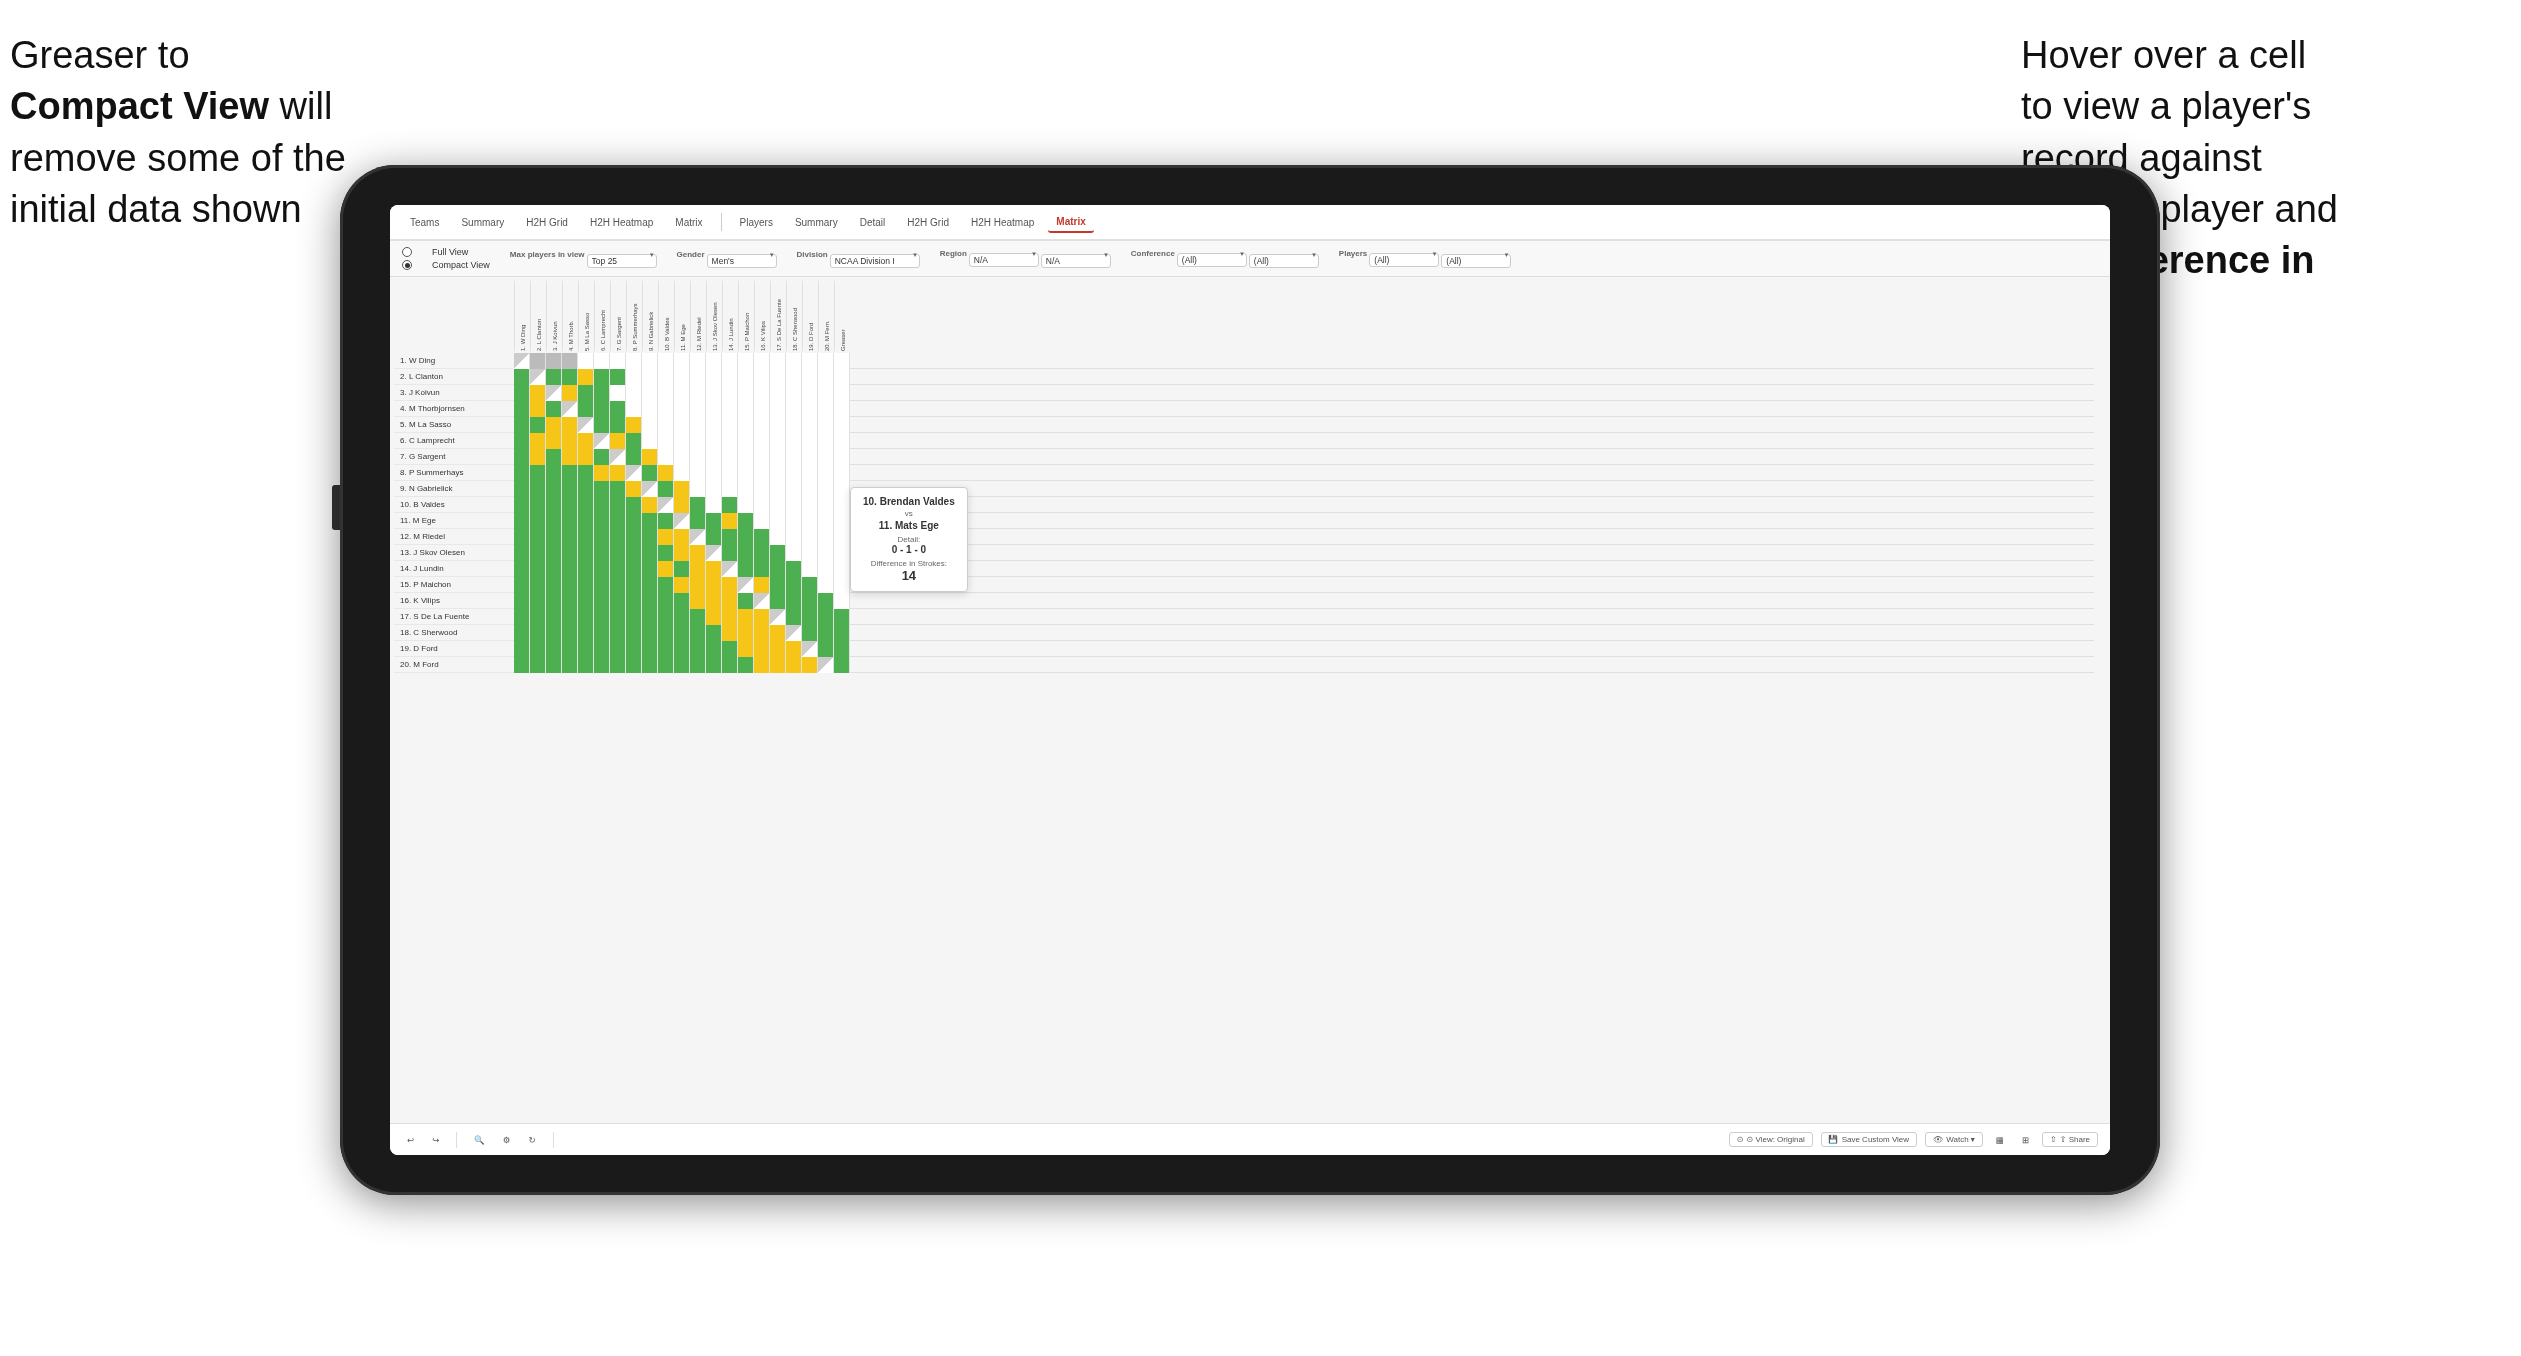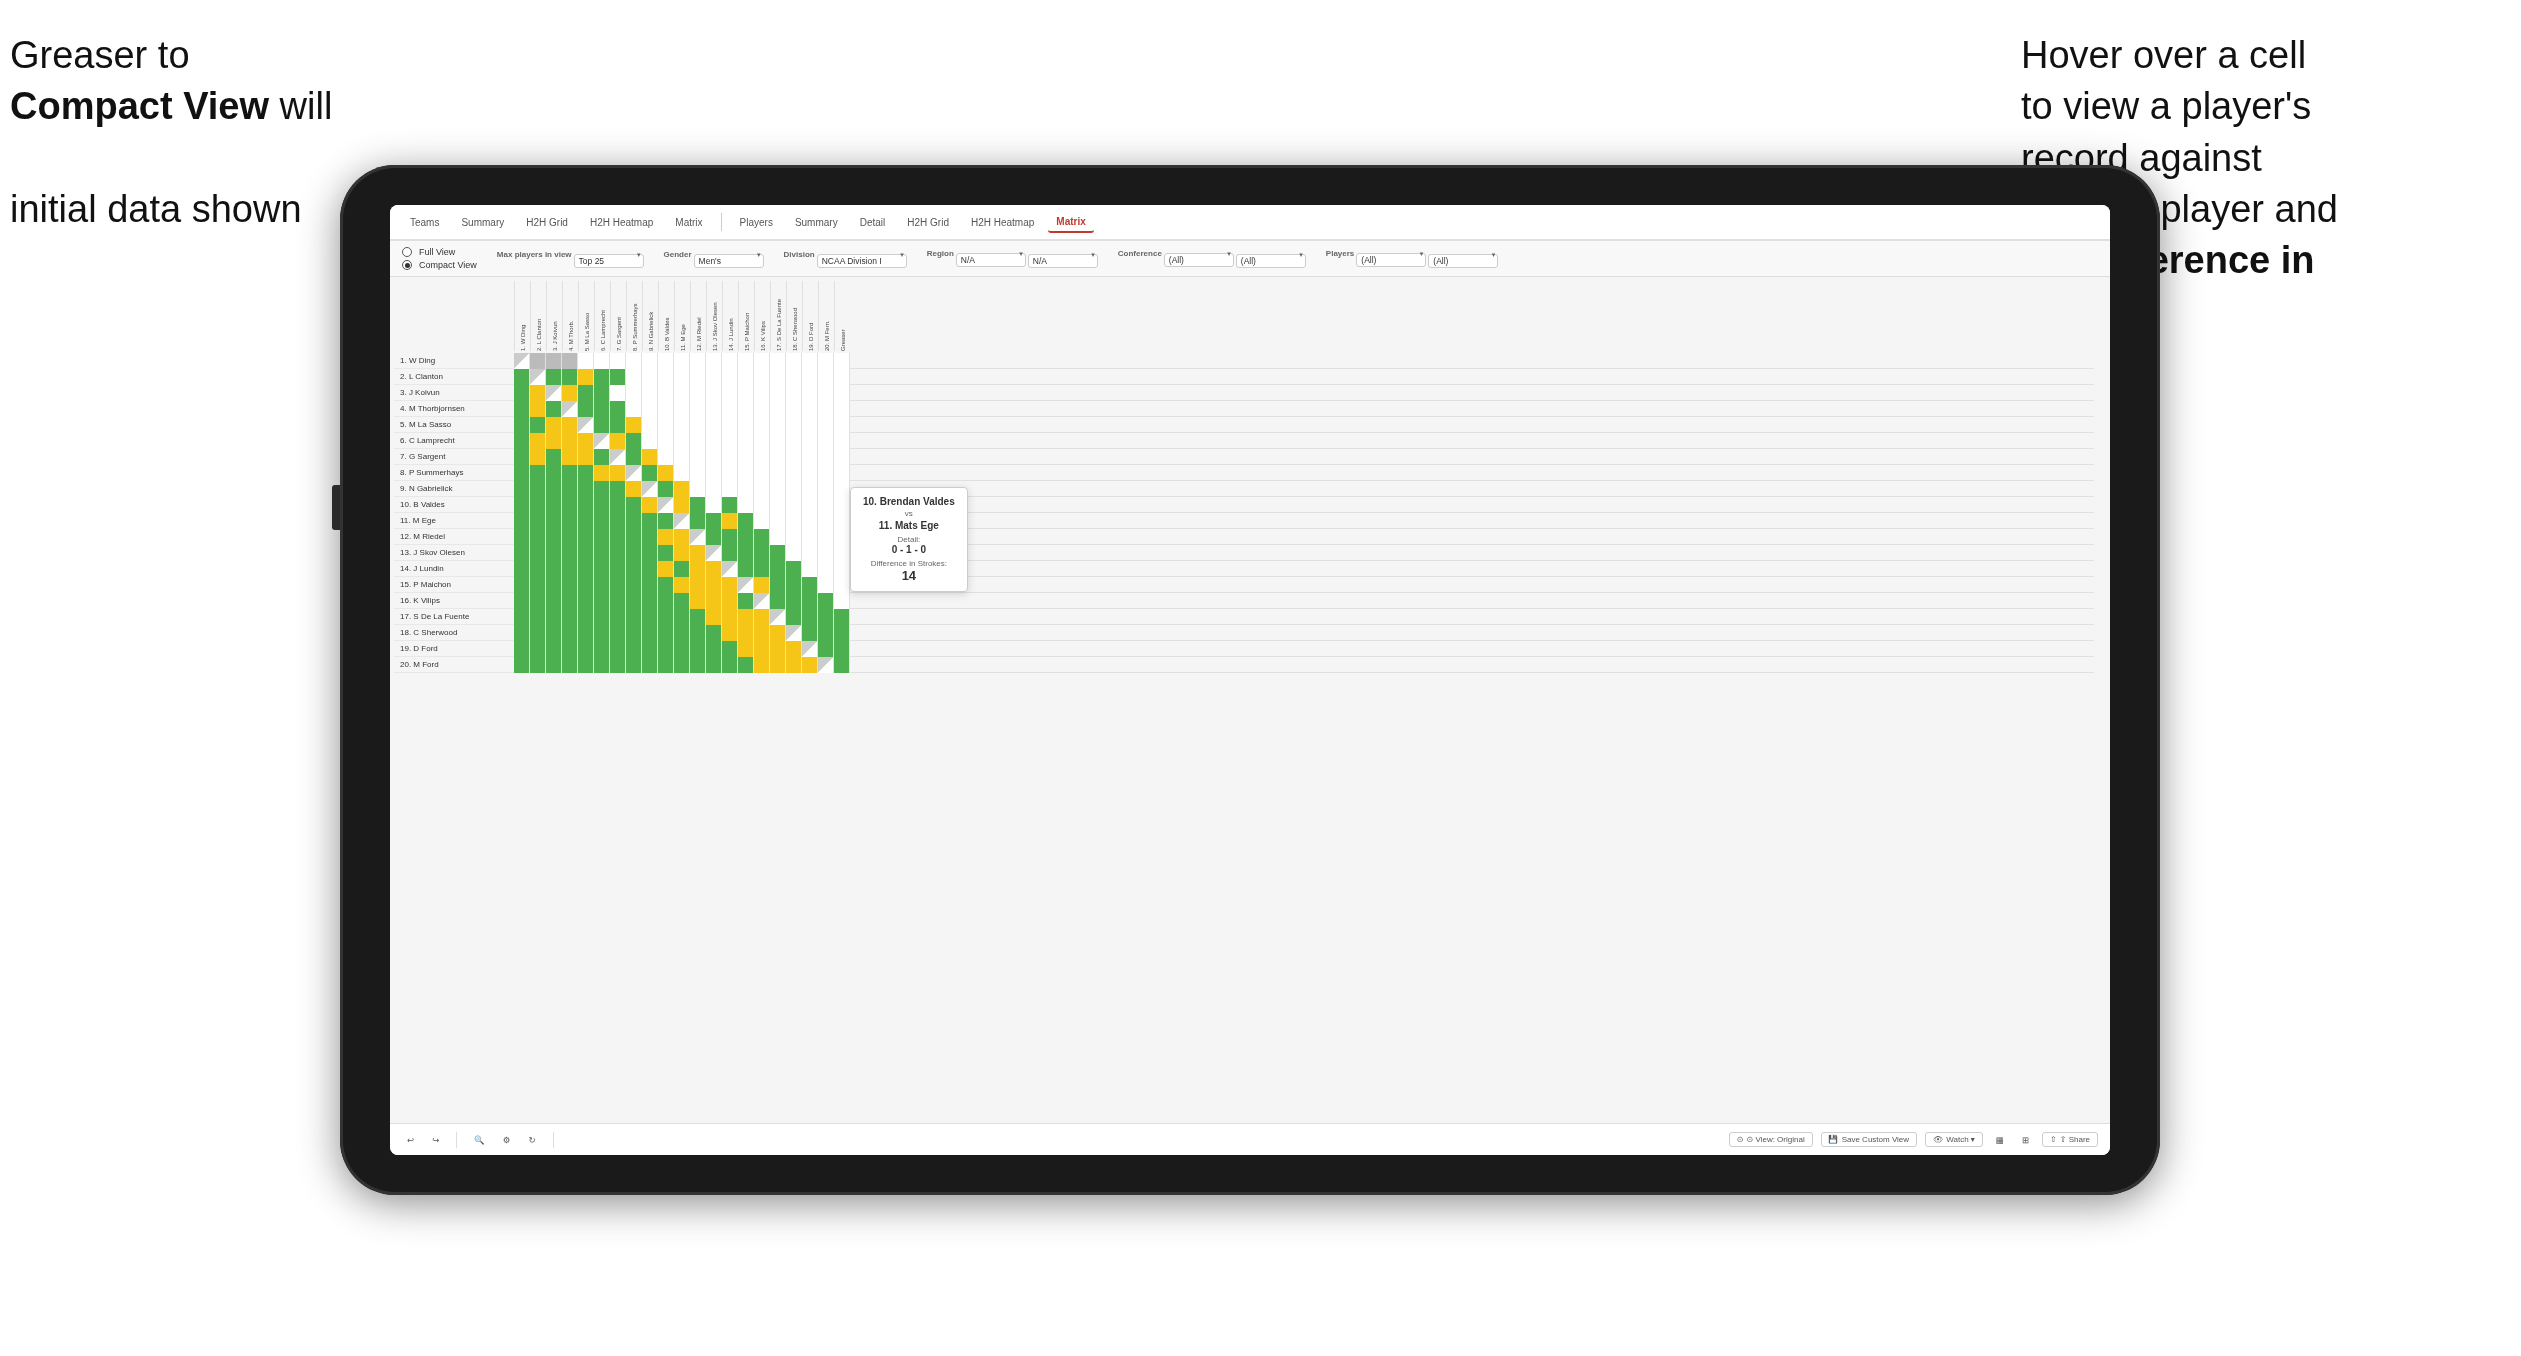--- a/index.html
+++ b/index.html
@@ -160,21 +160,21 @@
     }
 
     .radio-group {
       display: flex;
       flex-direction: column;
       gap: 3px;
     }
     .radio-item {
       display: flex;
       align-items: center;
-      gap: 7px;
+      gap: 20px;
       font-size: 9px;
       color: #333;
       cursor: pointer;
     }
     .radio-circle {
       width: 10px;
       height: 10px;
       border-radius: 50%;
       border: 1.5px solid #555;
       background: #fff;
@@ -295,21 +295,21 @@
       align-items: center;
       gap: 3px;
     }
   </style>
 </head>
 <body>
 
 <div class="annotation-left">
   <span>Greaser to</span><br>
   <span class="bold">Compact View</span><span> will</span><br>
-  <br>
+  <span>remove some of the</span><br>
   <span>initial data shown</span>
 </div>
 
 <svg class="arrow-left" viewBox="0 0 160 120" style="position:absolute;top:200px;left:385px;width:160px;height:120px;">
   <defs>
     <marker id="arrowhead-l" markerWidth="8" markerHeight="8" refX="4" refY="4" orient="auto">
       <path d="M0,0 L8,4 L0,8 Z" fill="#c0392b"></path>
     </marker>
   </defs>
   <path d="M 30 10 Q 80 20 130 90" stroke="#c0392b" stroke-width="3" fill="none" marker-end="url(#arrowhead-l)"></path>

